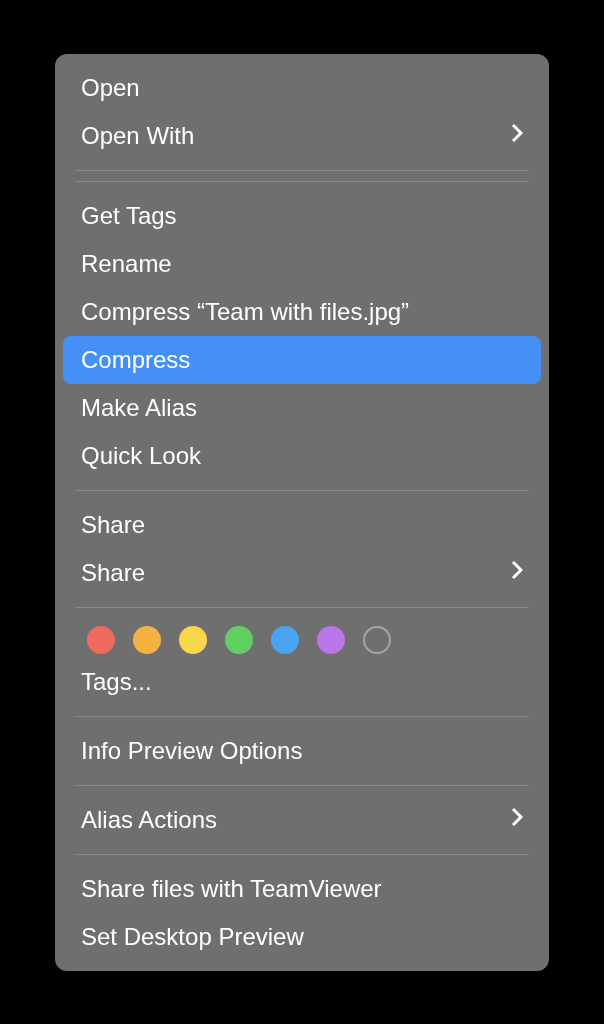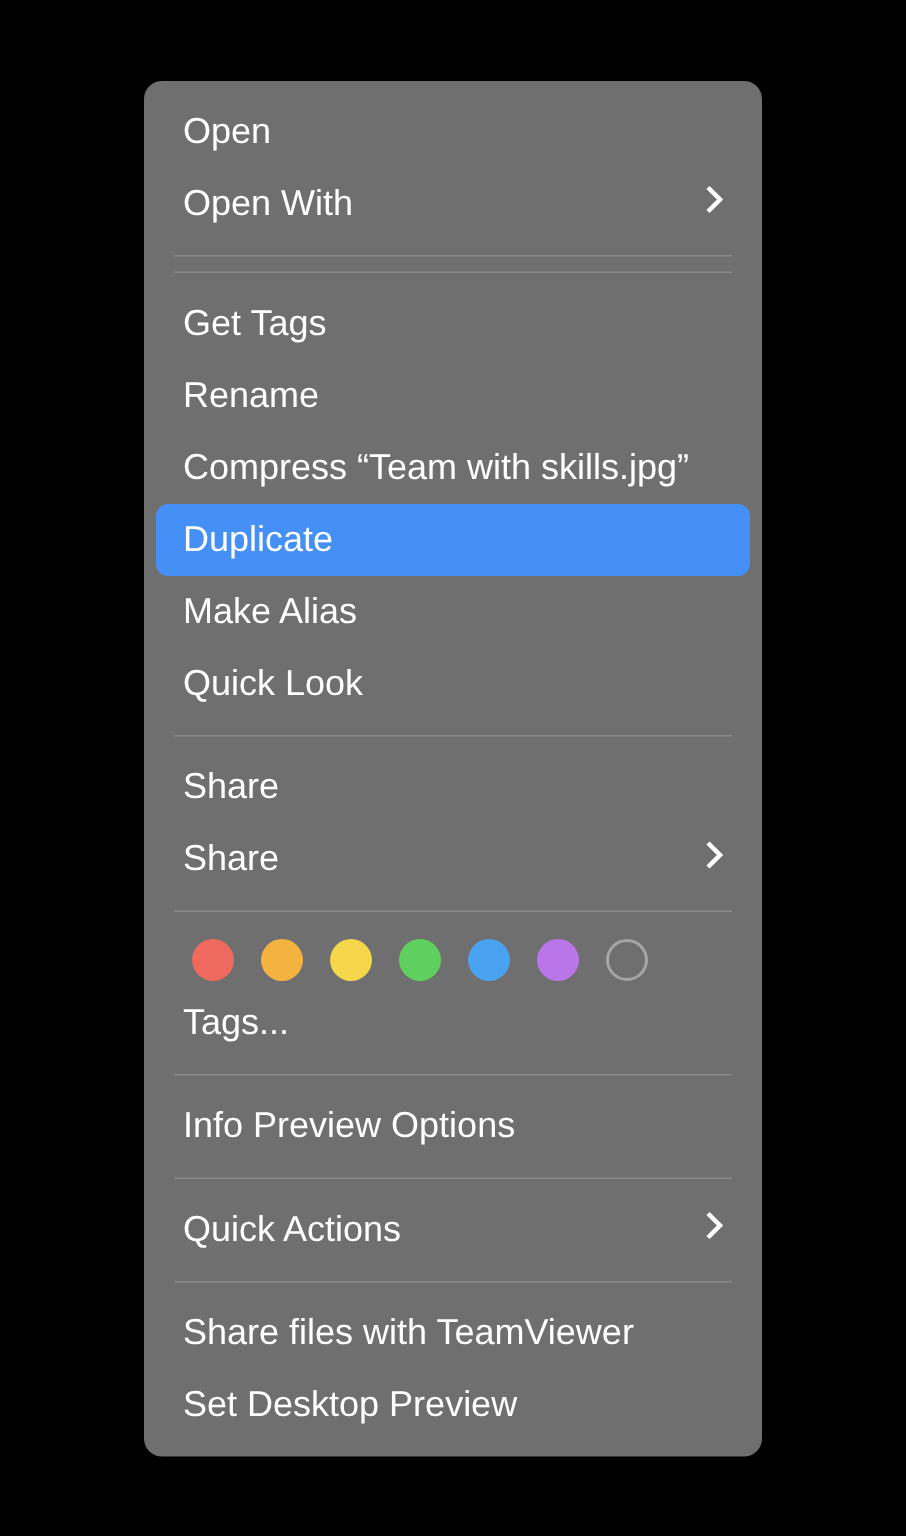--- a/index.html
+++ b/index.html
@@ -12,21 +12,21 @@
       font-family: -apple-system, BlinkMacSystemFont, "Segoe UI", Helvetica, Arial, sans-serif;
       width: 604px;
       height: 1024px;
       display: flex;
       align-items: center;
       justify-content: center;
     }
     .context-menu {
       background: #6f6f6f;
       border-radius: 12px;
-      width: 412px;
+      width: 494px;
       padding: 10px 0;
       box-shadow: 0 10px 40px rgba(0,0,0,0.6);
     }
     .menu-item {
       display: flex;
       align-items: center;
       justify-content: space-between;
       padding: 6px 26px;
       color: #ffffff;
       font-size: 24px;
@@ -102,25 +102,25 @@
 
   <div class="menu-item">
     <span>Get Tags</span>
   </div>
 
   <div class="menu-item">
     <span>Rename</span>
   </div>
 
   <div class="menu-item">
-    <span>Compress “Team with skills.jpg”</span>
+    <span>Compress “Team with files.jpg”</span>
   </div>
 
   <div class="menu-item highlighted">
-    <span>Duplicate</span>
+    <span>Compress</span>
   </div>
 
   <div class="menu-item">
     <span>Make Alias</span>
   </div>
 
   <div class="menu-item">
     <span>Quick Look</span>
   </div>
 
@@ -157,21 +157,21 @@
 
   <div class="divider"></div>
 
   <div class="menu-item">
     <span>Info Preview Options</span>
   </div>
 
   <div class="divider"></div>
 
   <div class="menu-item">
-    <span>Quick Actions</span>
+    <span>Alias Actions</span>
     <span class="chevron">
       <svg viewBox="0 0 12 20">
           <polyline points="2,2 10,10 2,18"></polyline>
         </svg>
     </span>
   </div>
 
   <div class="divider"></div>
 
   <div class="menu-item">

